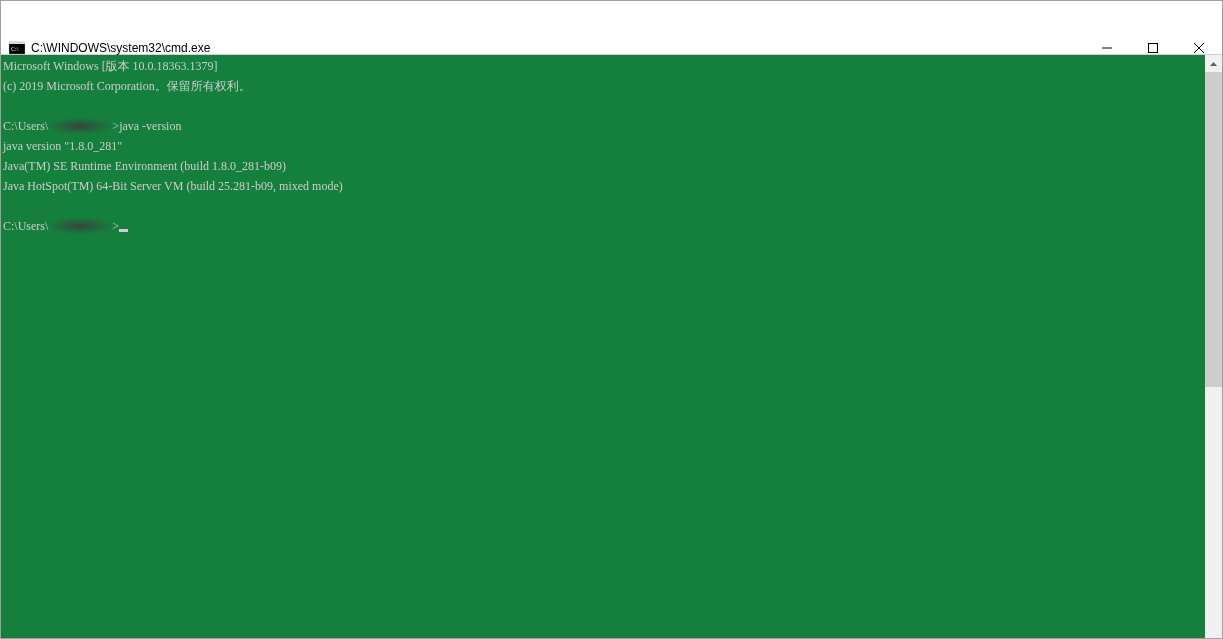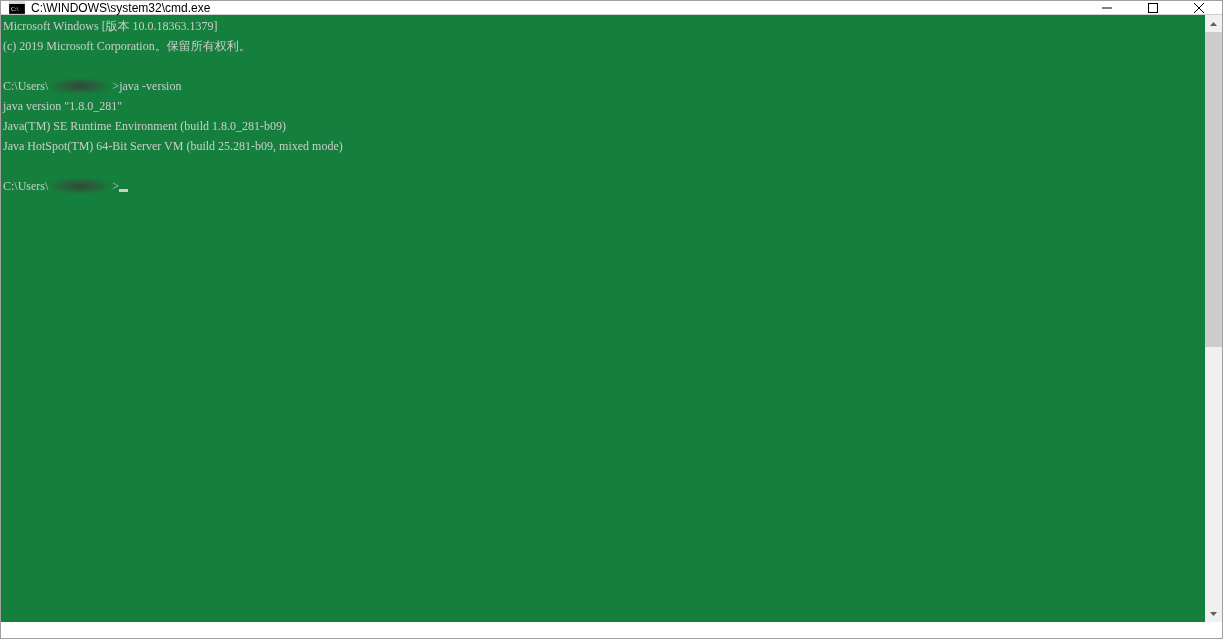--- a/index.html
+++ b/index.html
@@ -11,20 +11,21 @@
       font-family: "Segoe UI", Tahoma, sans-serif;
       overflow: hidden;
       border: 1px solid #a0a0a0;
     }
     .titlebar {
       height: 14px;
       background: #ffffff;
       display: flex;
       align-items: center;
       border-bottom: 1px solid #d0d0d0;
+      margin-top: 40px;
     }
     .title-left {
       display: flex;
       align-items: center;
       gap: 6px;
       padding-left: 8px;
       flex: 1;
       min-width: 0;
     }
     .app-icon {

